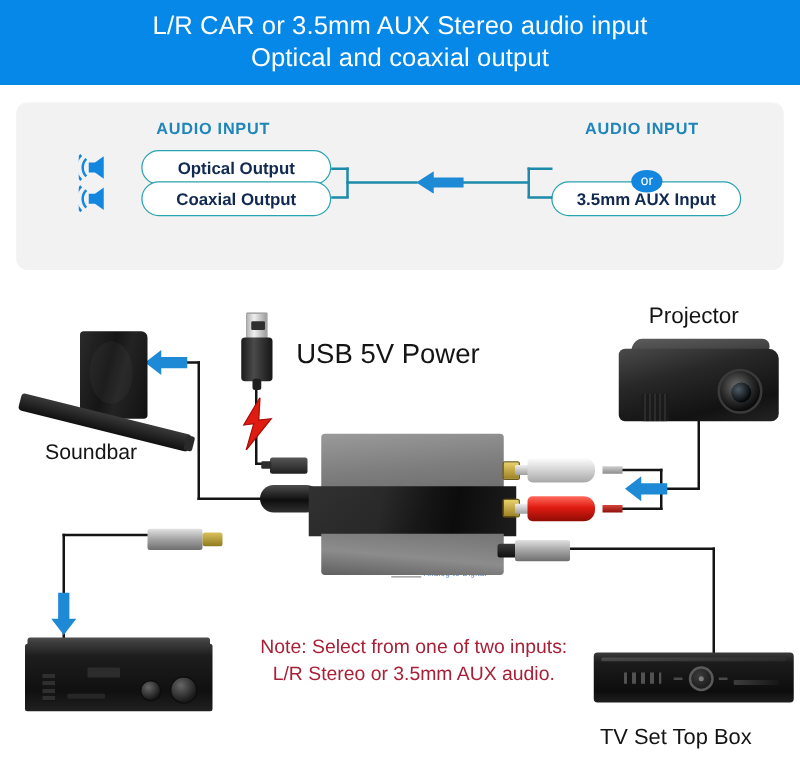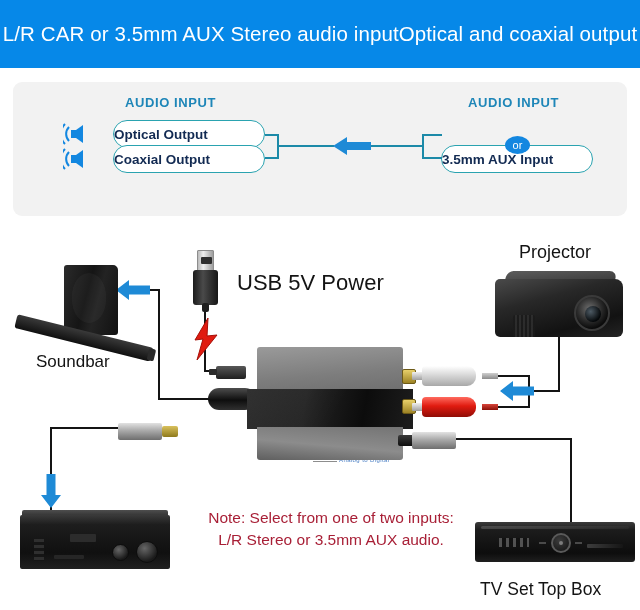--- a/index.html
+++ b/index.html
@@ -17,21 +17,21 @@
   }
 
   
   #header-banner {
     position: absolute;
     left: 0; top: 0;
     width: 640px;
     height: 68px;
     background: #0688e8;
     display: flex;
-    flex-direction: row;
+    flex-direction: column;
     align-items: center;
     justify-content: center;
   }
   .header-line {
     color: #ffffff;
     font-size: 20.5px;
     line-height: 26px;
     letter-spacing: 0.1px;
     white-space: nowrap;
     font-weight: 400;
@@ -59,21 +59,21 @@
 
   .pill {
     position: absolute;
     width: 152px;
     height: 28px;
     border: 1.4px solid #2aa3b0;
     border-radius: 14px;
     background: #ffffff;
     display: flex;
     align-items: center;
-    justify-content: flex-start;
+    justify-content: center;
     box-sizing: border-box;
   }
   .pill span {
     color: #122a52;
     font-size: 13.5px;
     font-weight: bold;
     white-space: nowrap;
   }
   #pill-optical  { left: 100px; top: 38px; }
   #pill-coaxial  { left: 100px; top: 61px; }

